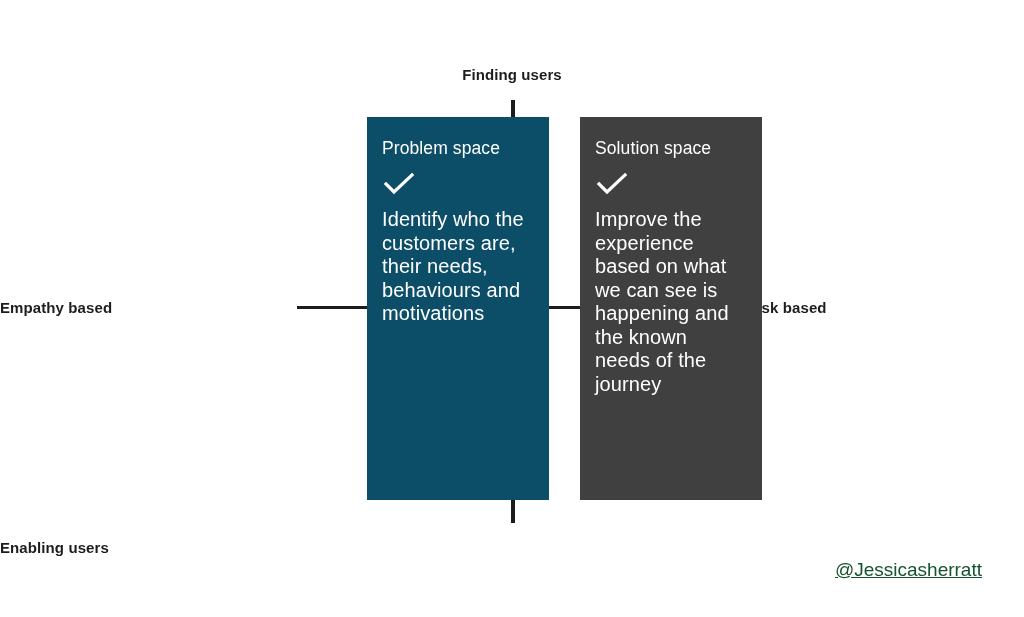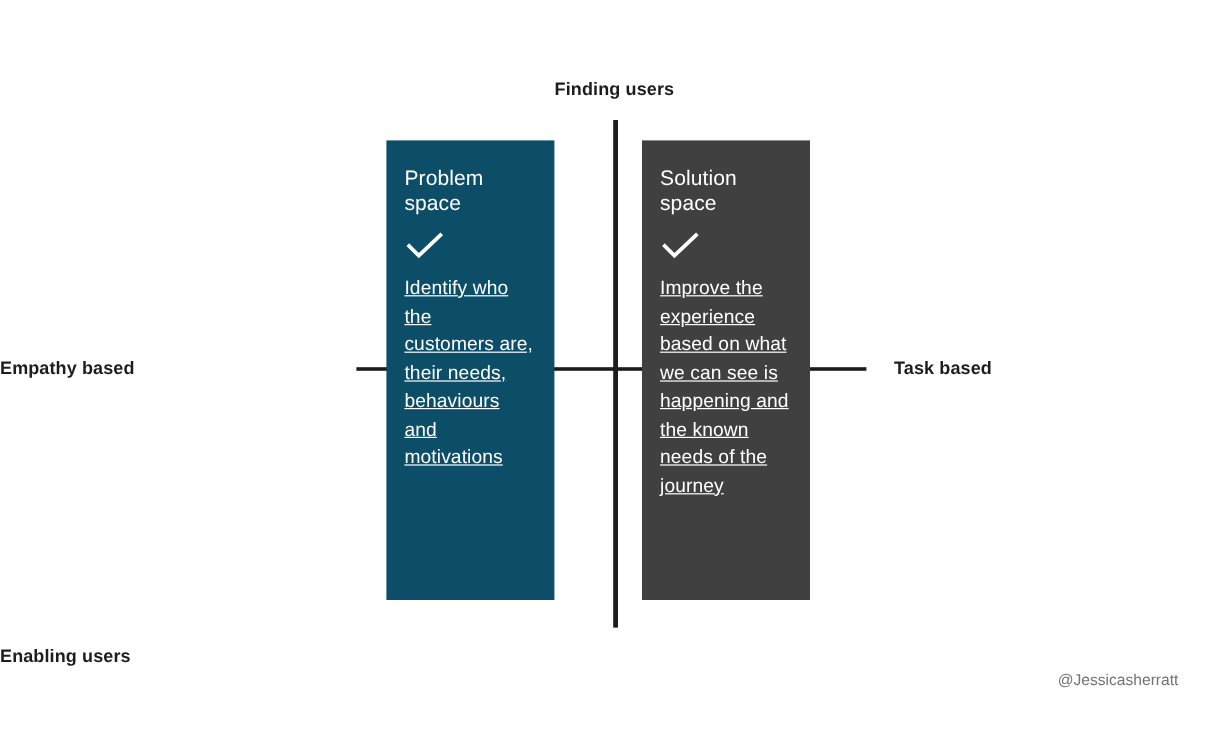--- a/index.html
+++ b/index.html
@@ -39,42 +39,42 @@
   }
   .axis-label.top    { left: 0; right: 0; top: 66px; text-align: center; }
   .axis-label.bottom { left: 0; right: 0; top: 539px; text-align: left; }
   .axis-label.left   { left: 0; width: 280px; top: 299px; text-align: left; }
   .axis-label.right  { left: 745px; top: 299px; }
 
   
   .box {
     position: absolute;
     top: 117px;
-    width: 140px; height: 383px;
+    width: 182px; height: 383px;
     padding: 21px 15px 0 15px;
     color: #ffffff;
+    margin-left: 45px;
   }
   .box.problem  { left: 322px; background: #0c4d68; }
   .box.solution { left: 535px; background: #404040; }
   .box-title {
     font-size: 17.5px;
     font-weight: 500;
     letter-spacing: 0.1px;
     margin-bottom: 13px;
   }
   .check {
     display: block;
     margin: 2px 0 13px 1px;
   }
   .box-body {
-    font-size: 16px;
+    font-size: 20px;
     line-height: 23.5px;
     letter-spacing: 0.1px;
     white-space: pre-line;
-    text-decoration: underline;
   }
 
   
   .brand {
     position: absolute;
     left: 44px; top: 540px;
     color: #179a67;
     font-family: "DejaVu Serif", serif;
     font-weight: bold;
     font-size: 34px;
@@ -84,23 +84,24 @@
   .brand .reg {
     font-family: "Liberation Sans", sans-serif;
     font-weight: normal;
     font-size: 11px;
     vertical-align: 20px;
     letter-spacing: 0;
   }
   .credit {
     position: absolute;
     right: 42px; top: 559px;
-    color: #737373;
-    font-size: 13px;
+    color: #14532d;
+    font-size: 19px;
     font-weight: 500;
+    text-decoration: underline;
   }
 </style>
 </head>
 <body>
 
 <div class="canvas">
 
   <div class="axis-label top">Finding users</div>
 
   <div class="vline"></div>

